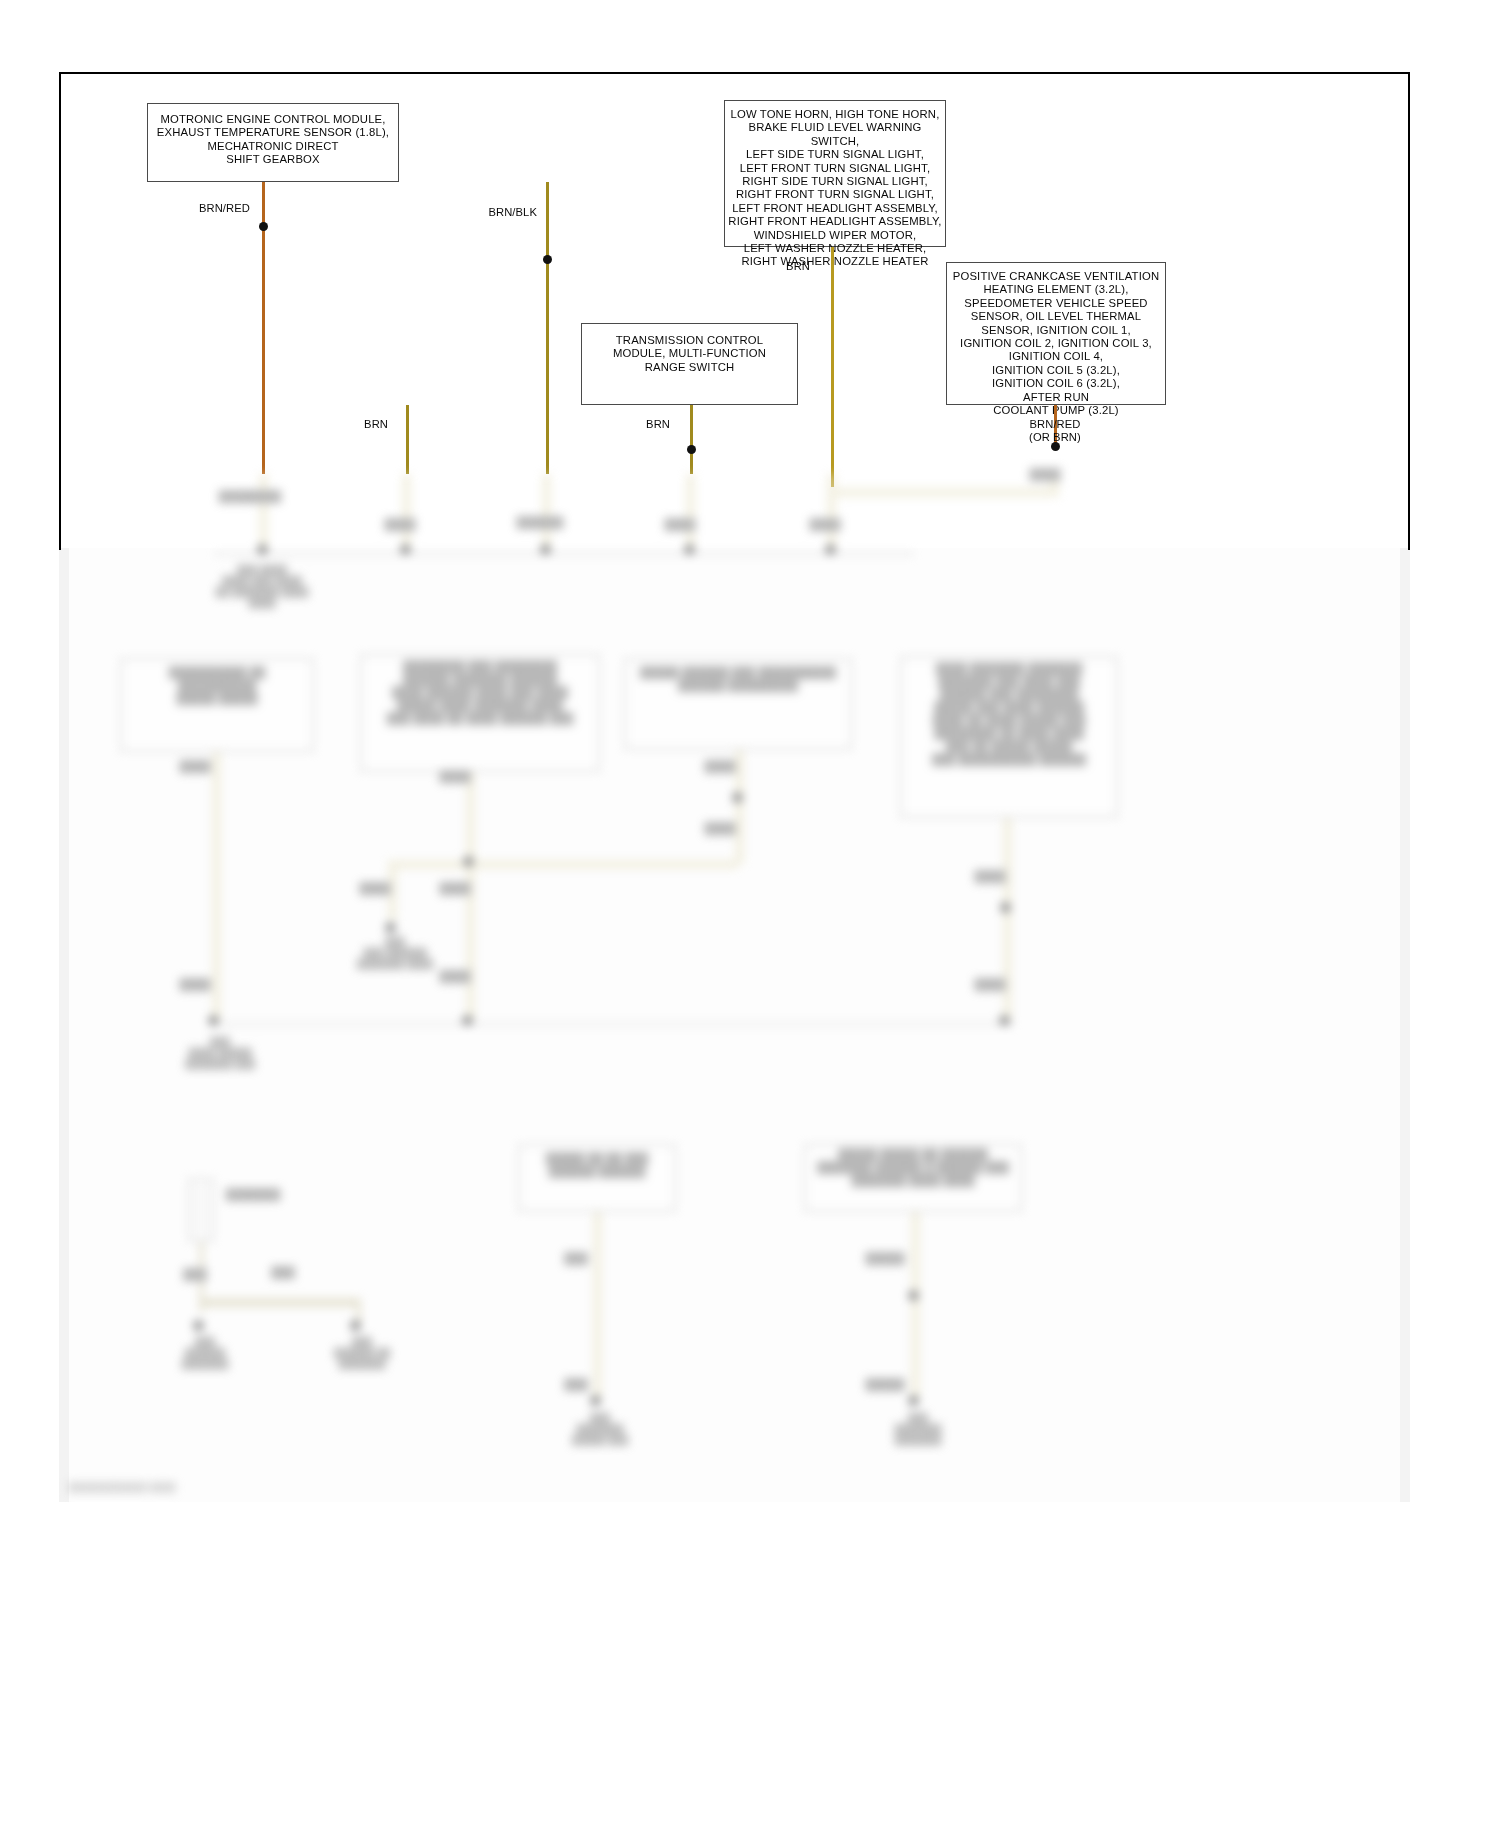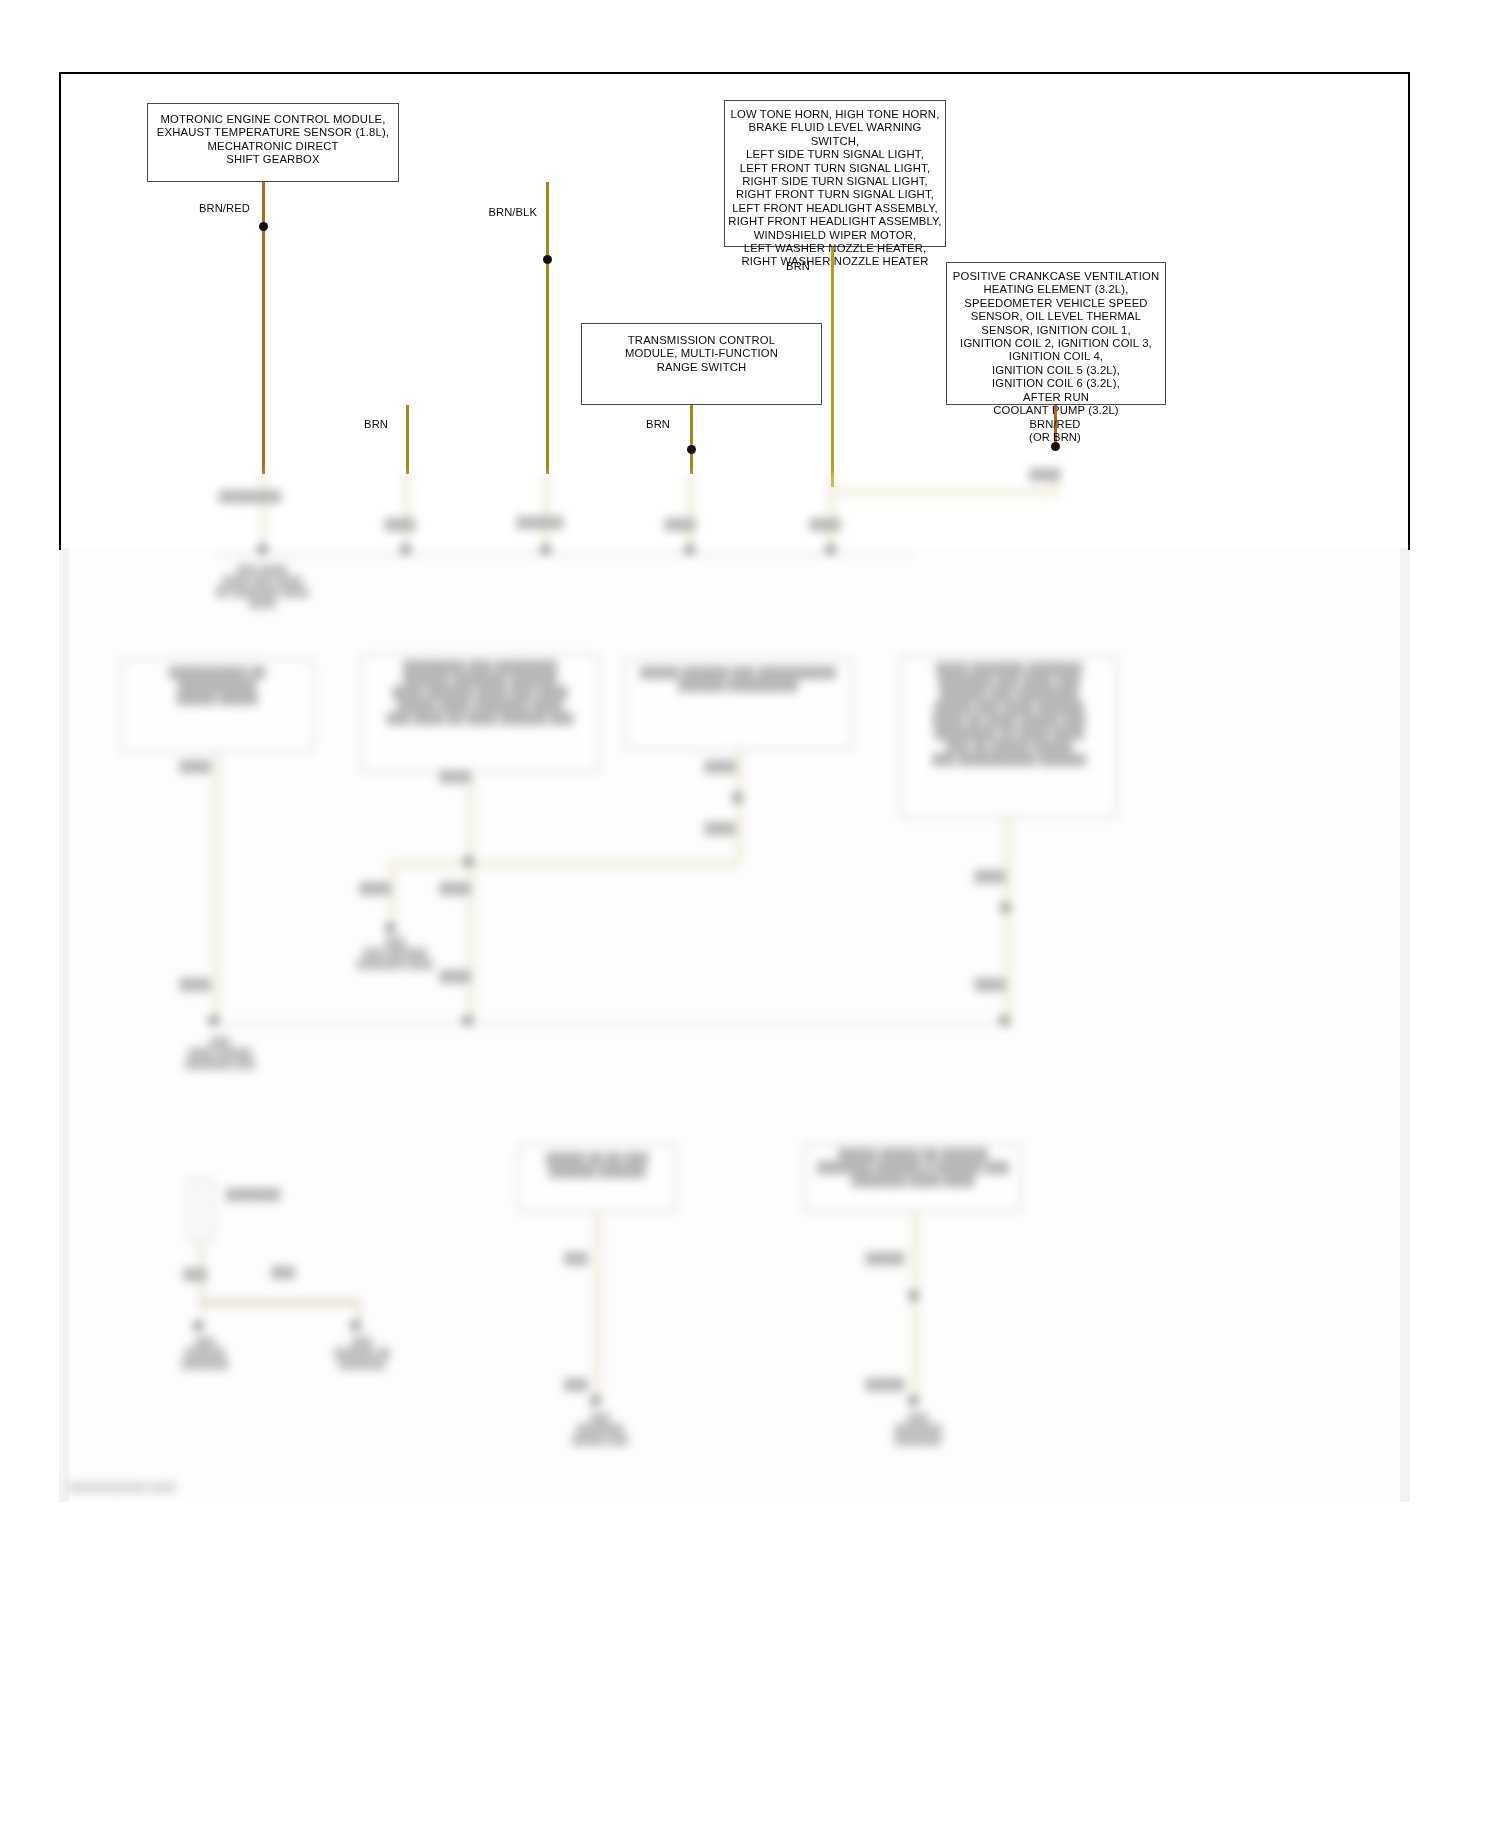--- a/index.html
+++ b/index.html
@@ -182,21 +182,21 @@
 LEFT FRONT TURN SIGNAL LIGHT,
 RIGHT SIDE TURN SIGNAL LIGHT,
 RIGHT FRONT TURN SIGNAL LIGHT,
 LEFT FRONT HEADLIGHT ASSEMBLY,
 RIGHT FRONT HEADLIGHT ASSEMBLY,
 WINDSHIELD WIPER MOTOR,
 LEFT WASHER NOZZLE HEATER,
 RIGHT WASHER NOZZLE HEATER</div>
 
 
-  <div class="box" style="left:581px; top:323px; width:241px; height:82px; padding-top:10px;">TRANSMISSION CONTROL
+  <div class="box" style="left:581px; top:323px; width:217px; height:82px; padding-top:10px;">TRANSMISSION CONTROL
 MODULE, MULTI-FUNCTION
 RANGE SWITCH</div>
 
   <div class="box" style="left:946px; top:262px; width:220px; height:143px; padding-top:7px;">POSITIVE CRANKCASE VENTILATION
 HEATING ELEMENT (3.2L),
 SPEEDOMETER VEHICLE SPEED
 SENSOR, OIL LEVEL THERMAL
 SENSOR, IGNITION COIL 1,
 IGNITION COIL 2, IGNITION COIL 3,
 IGNITION COIL 4,

